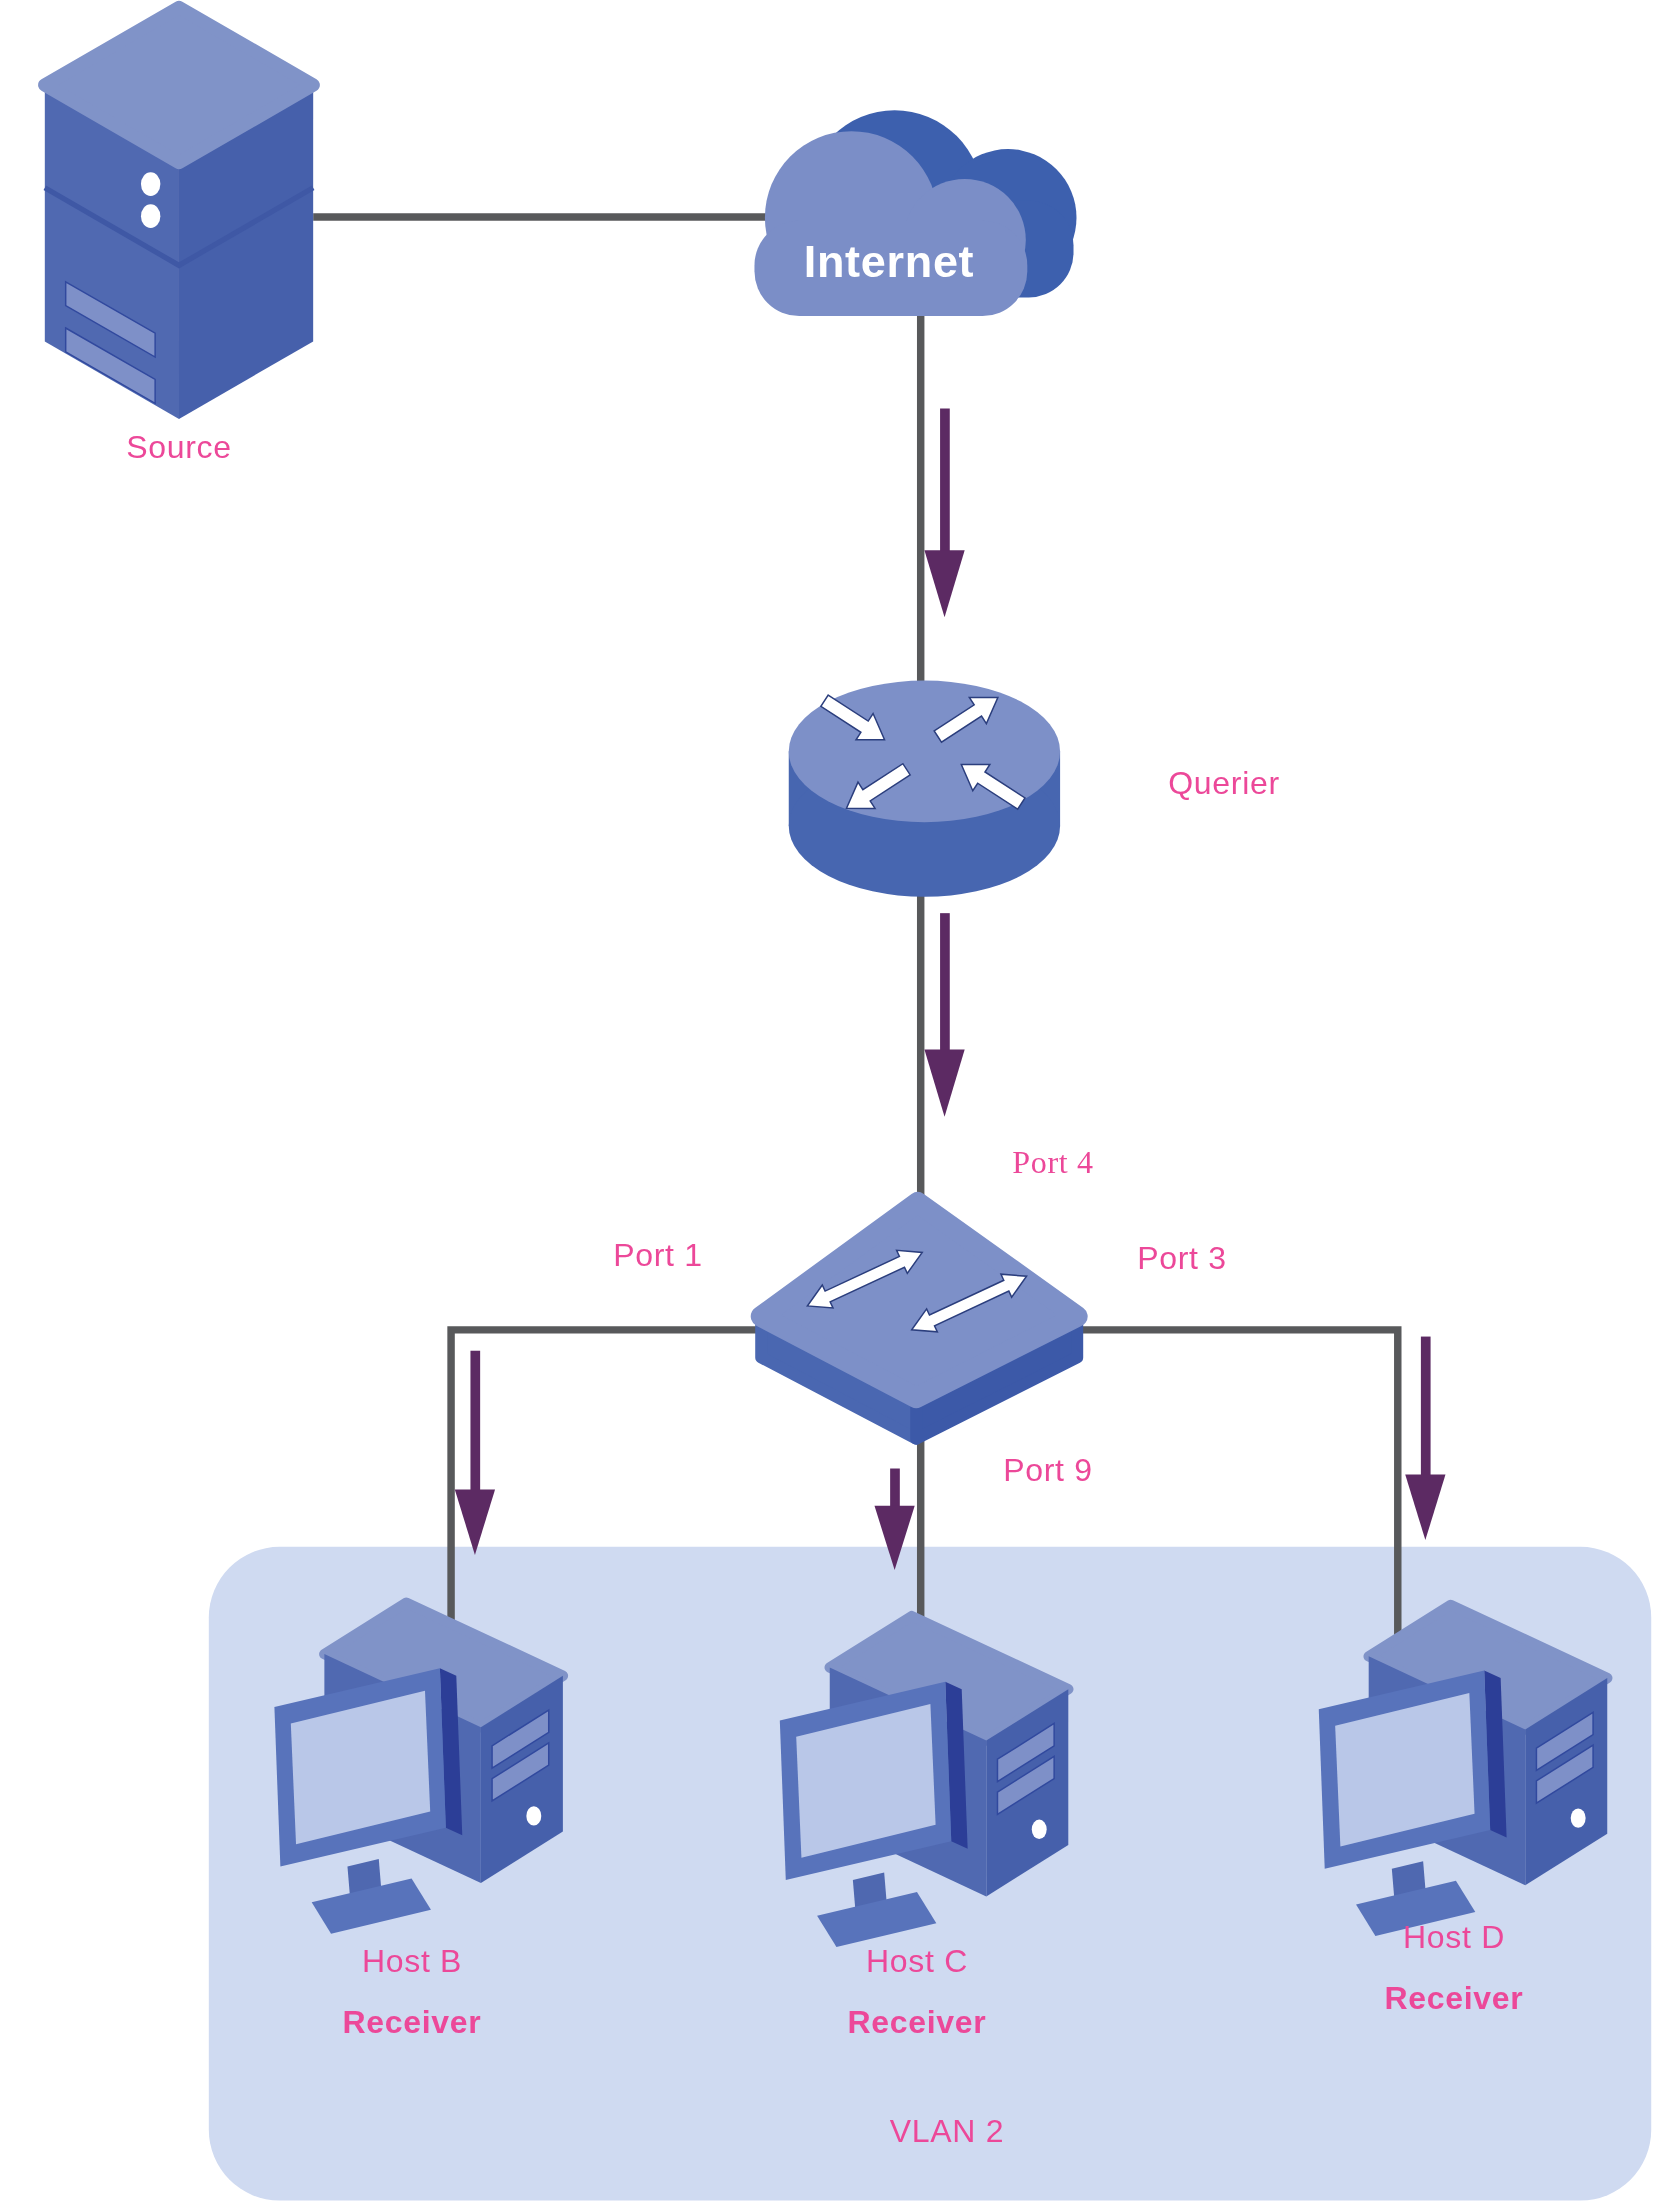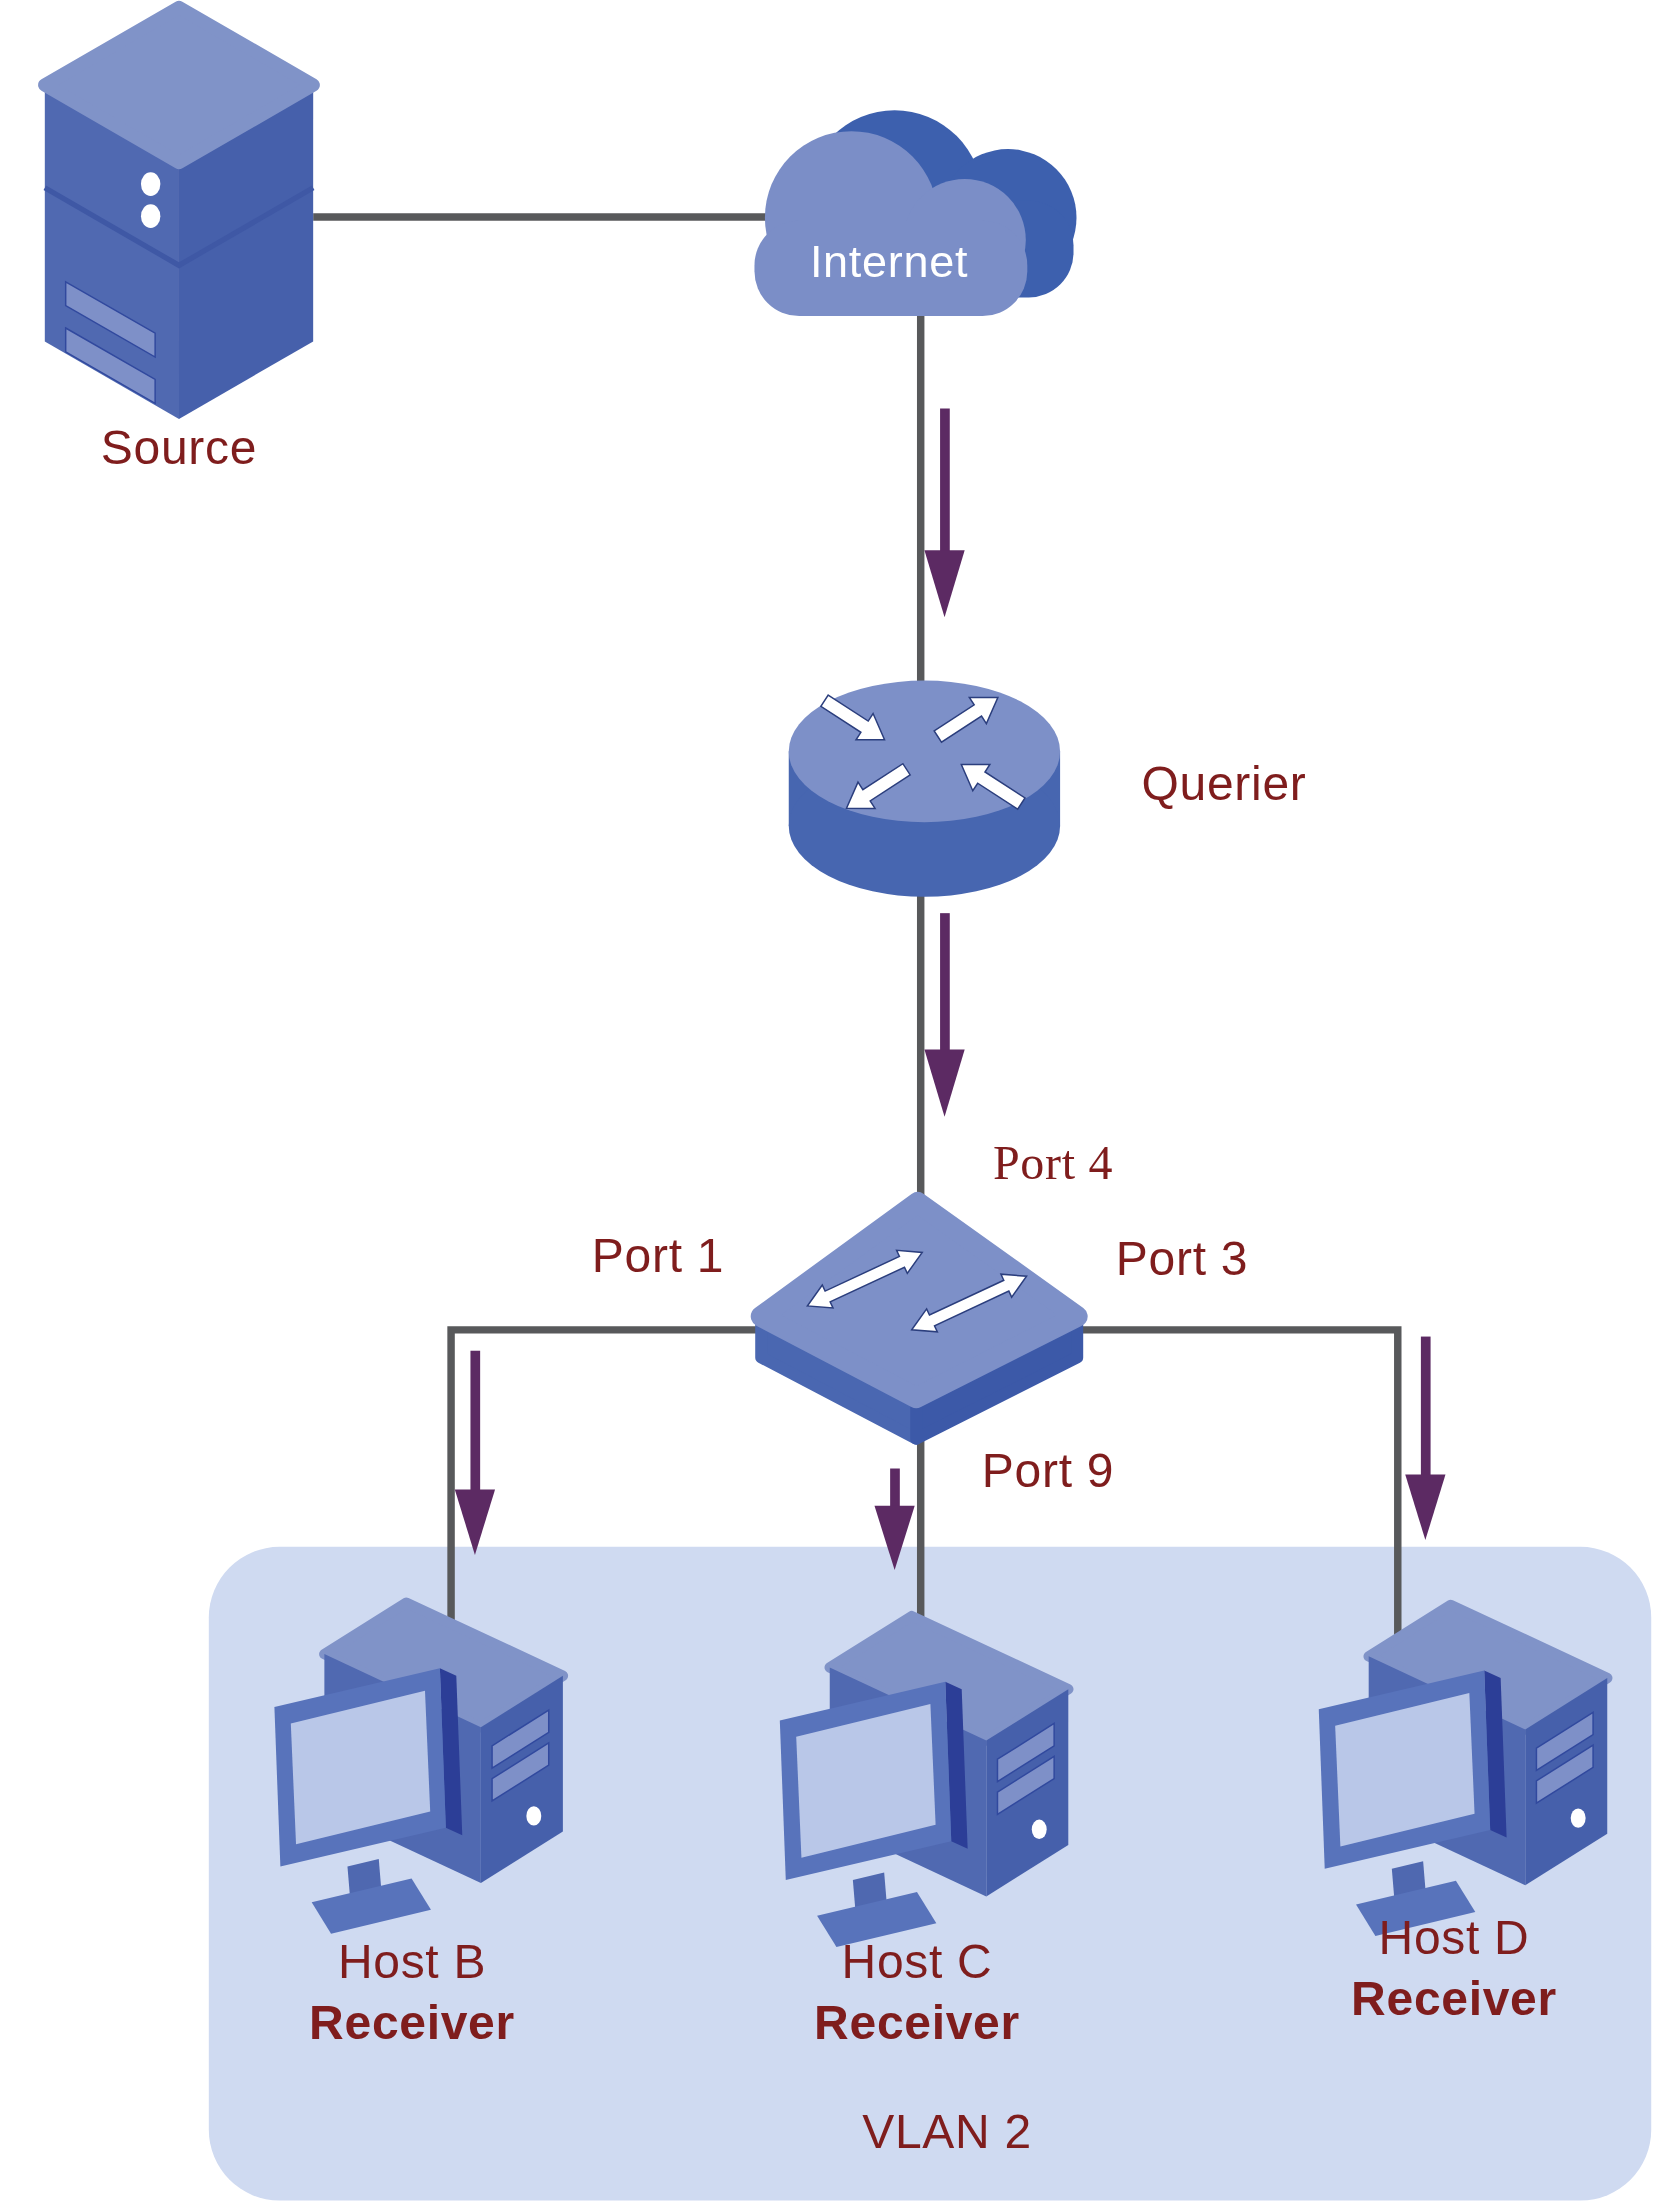--- a/index.html
+++ b/index.html
@@ -7,28 +7,28 @@
     position:relative;
     width:1661px;height:2205px;
     background:#ffffff;
     font-family:"Liberation Sans", sans-serif;
     overflow:hidden;
   }
   .stage svg{position:absolute;left:0;top:0;}
   .lbl{
     position:absolute;
     transform:translate(-50%,-50%);
-    font-size:48px;
-    color:#7f1d1d;
+    font-size:32px;
+    color:#ec4899;
     white-space:nowrap;
     letter-spacing:0.7px;
     z-index:5;
   }
   .lbl.bold{font-weight:bold;}
-  .lbl.white{color:#ffffff;font-size:45px;}
+  .lbl.white{color:#ffffff;font-size:45px;font-weight:bold;}
 </style>
 </head>
 <body>
 
 <div class="stage">
 
   <svg width="1661" height="2205" viewBox="0 0 2228 2958">
     <defs>
 
       <path id="arrow-r" d="M0,-9 L64,-9 L64,-21 L96,0 L64,21 L64,9 L0,9 Z"></path>

